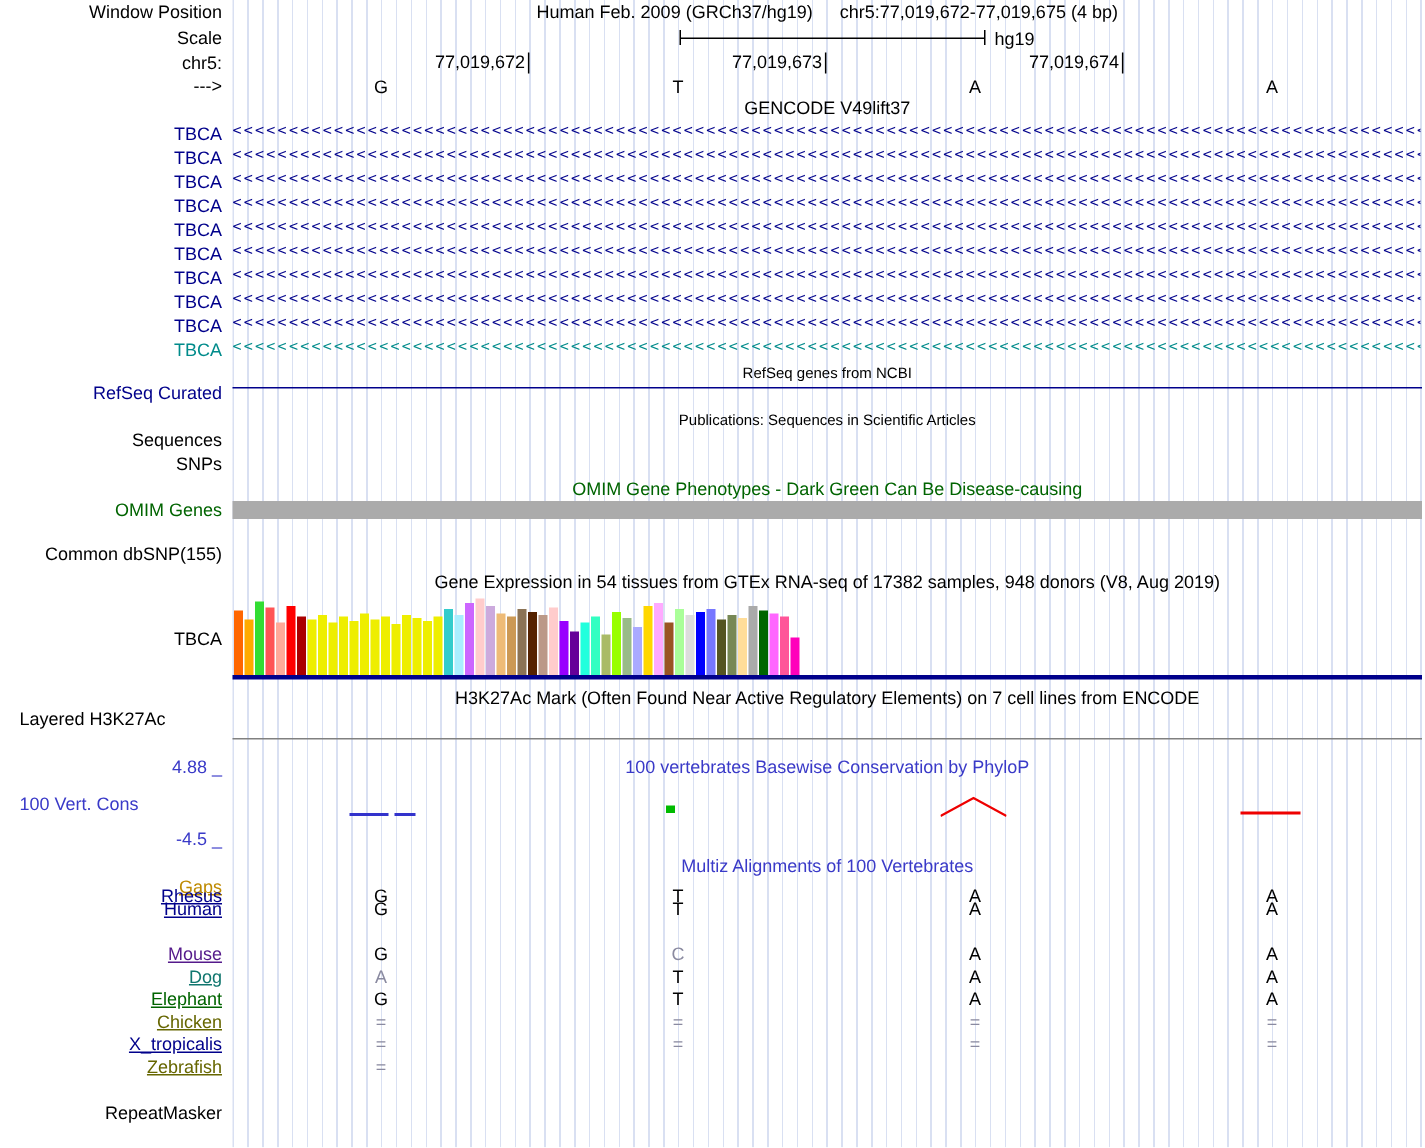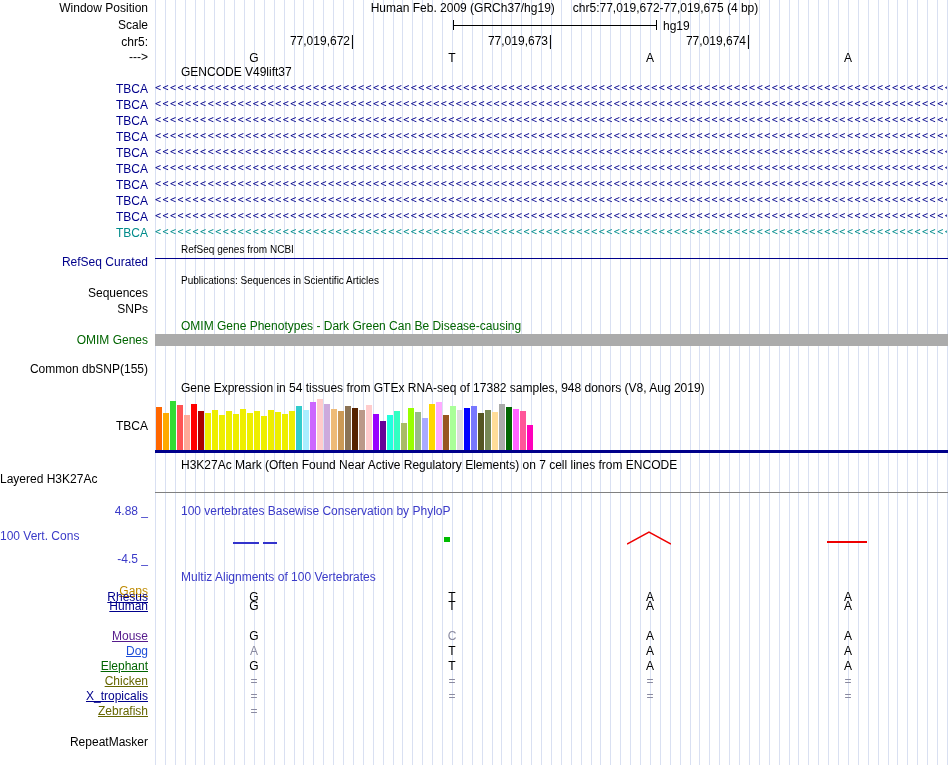--- a/index.html
+++ b/index.html
@@ -5,24 +5,24 @@
   * { margin:0; padding:0; box-sizing:border-box; }
   html,body { background:#fff; }
   body { width:950px; height:765px; font-family:"Liberation Sans", sans-serif; color:#000; }
   .browser { position:relative; width:950px; height:765px; overflow:hidden; background:#fff; }
 
   .grid { position:absolute; left:155px; top:0; width:793px; height:765px;
     background-image:repeating-linear-gradient(to right,#d9e0f2 0,#d9e0f2 1px,transparent 1px,transparent 9.9px); }
 
   .side-label { position:absolute; left:0; width:152px; padding-right:4px; text-align:right;
     font-size:12px; line-height:13px; white-space:nowrap; }
-  .side-label.left { text-align:left; }
-
-  .center-title { position:absolute; left:155px; width:793px; 
-    font-size:12px; line-height:13px; white-space:nowrap;padding-left:26px; }
+  .side-label.left { text-align:left; padding-left:13px; }
+
+  .center-title { position:absolute; left:155px; width:793px; text-align:center;
+    font-size:12px; line-height:13px; white-space:nowrap; }
   .center-title.small { font-size:10px; }
   .blue { color:#3a3ac8; }
   .green { color:#006400; }
   .navy { color:#00008B; }
 
   .hline { position:absolute; left:155px; width:793px; height:1px; }
 
   .hdr-flex { display:flex; justify-content:center; gap:18px; }
 
   .scale-wrap { position:absolute; left:155px; top:19px; width:793px; height:15px; }
@@ -258,21 +258,21 @@
         <div class="mcell" style="left: 848px;">A</div>
       </div>
       <div class="mrow" style="top: 630px;">
         <div class="mlabel" style="color: rgb(85, 26, 139);">Mouse</div>
         <div class="mcell" style="left: 254px;">G</div>
         <div class="mcell muted" style="left: 452px;">C</div>
         <div class="mcell" style="left: 650px;">A</div>
         <div class="mcell" style="left: 848px;">A</div>
       </div>
       <div class="mrow" style="top: 645px;">
-        <div class="mlabel" style="color: #1d4ed8;">Dog</div>
+        <div class="mlabel" style="color: #0f766e;">Dog</div>
         <div class="mcell muted" style="left: 254px;">A</div>
         <div class="mcell" style="left: 452px;">T</div>
         <div class="mcell" style="left: 650px;">A</div>
         <div class="mcell" style="left: 848px;">A</div>
       </div>
       <div class="mrow" style="top: 660px;">
         <div class="mlabel" style="color: rgb(0, 100, 0);">Elephant</div>
         <div class="mcell" style="left: 254px;">G</div>
         <div class="mcell" style="left: 452px;">T</div>
         <div class="mcell" style="left: 650px;">A</div>

